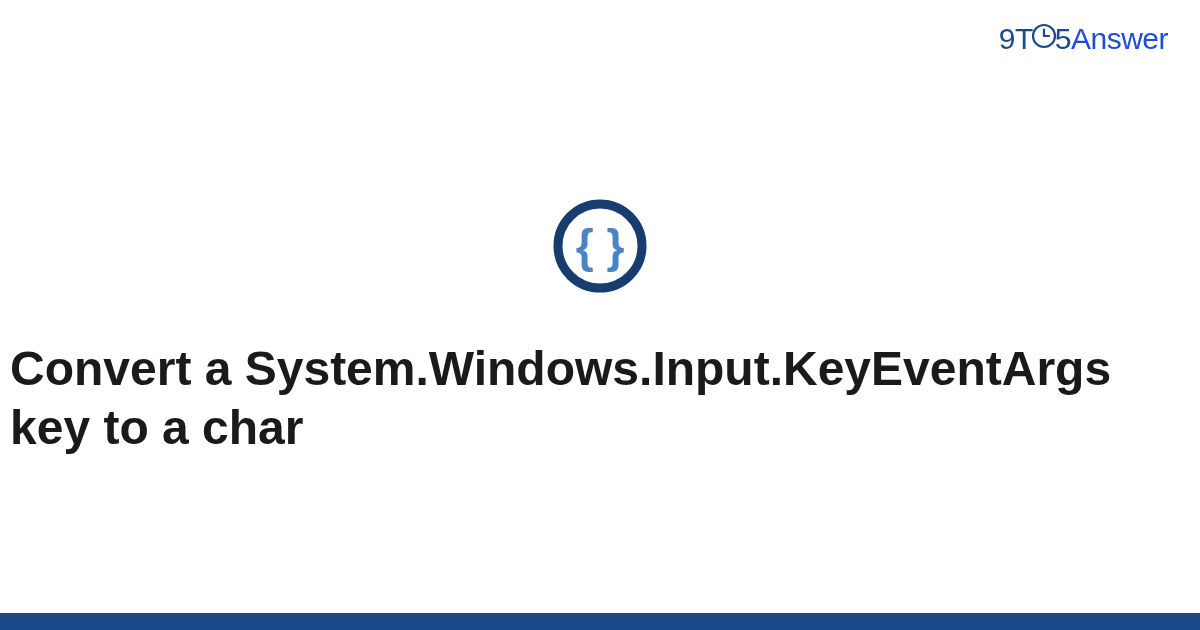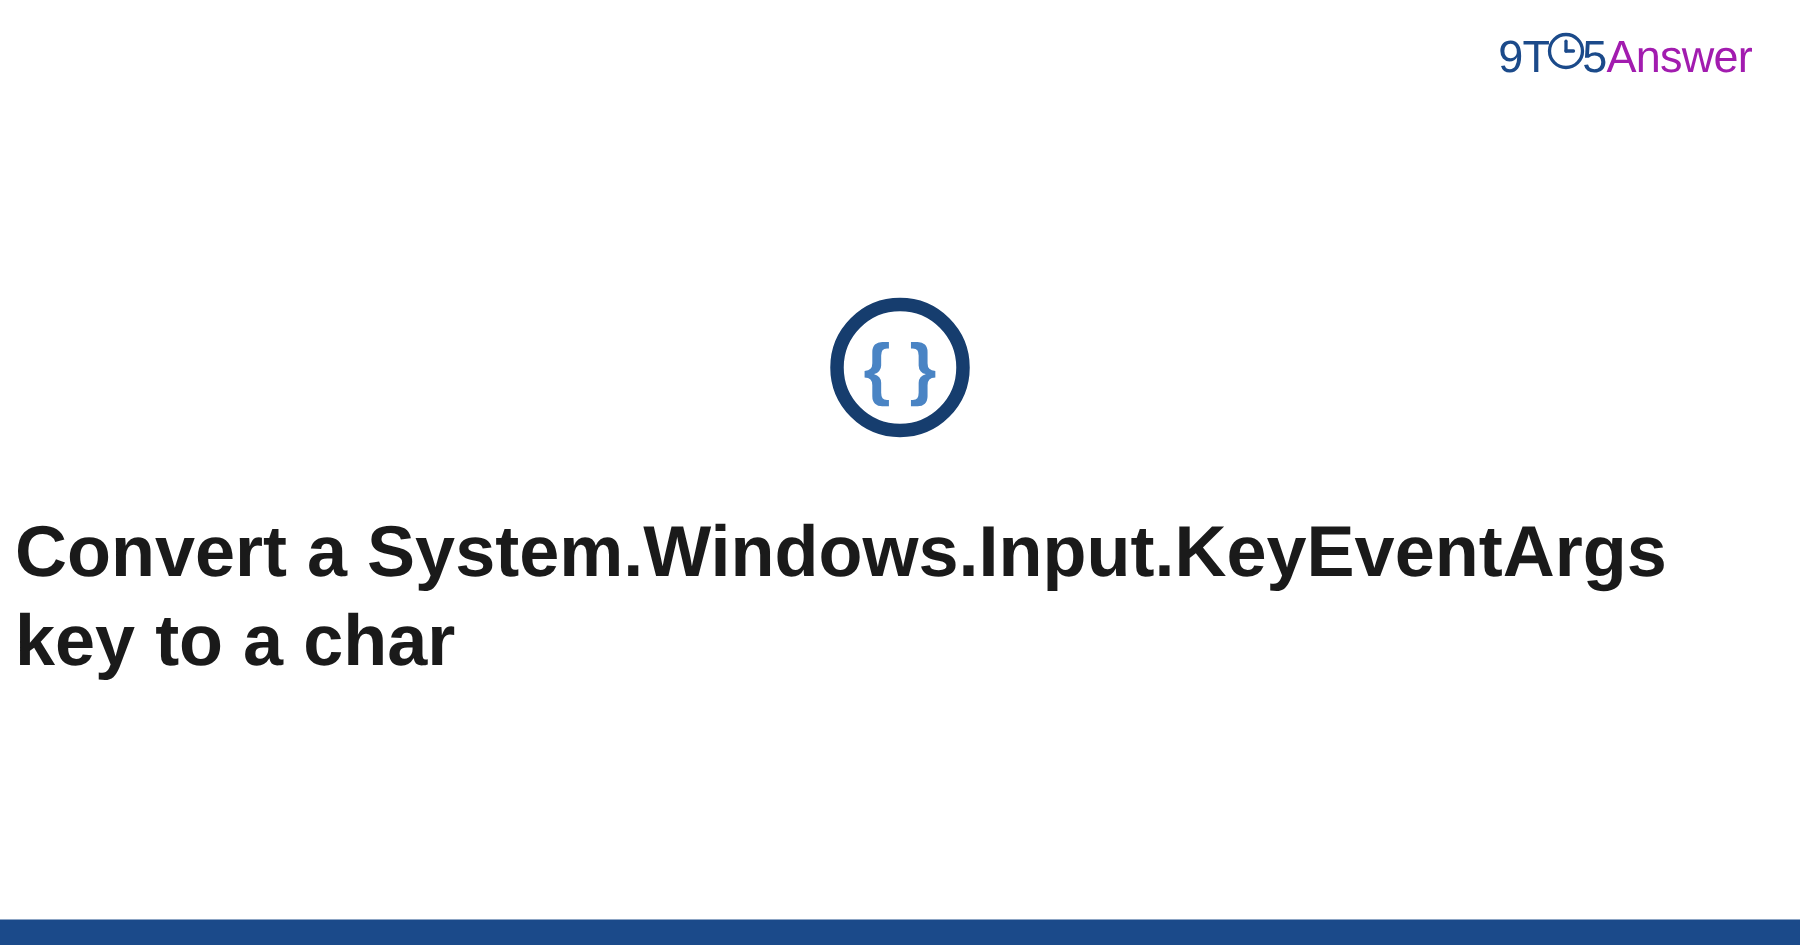--- a/index.html
+++ b/index.html
@@ -36,21 +36,21 @@
       vertical-align: middle;
       margin: 0 -2px;
       position: relative;
       top: -2px;
     }
     .brand .five {
       color: #1b4a8a;
       font-weight: 500;
     }
     .brand .answer {
-      color: #a21caf;
+      color: #1d4ed8;
       font-weight: 400;
     }
     .content {
       position: absolute;
       top: 0;
       left: 0;
       width: 1200px;
       height: 615px;
       display: flex;
       flex-direction: column;

